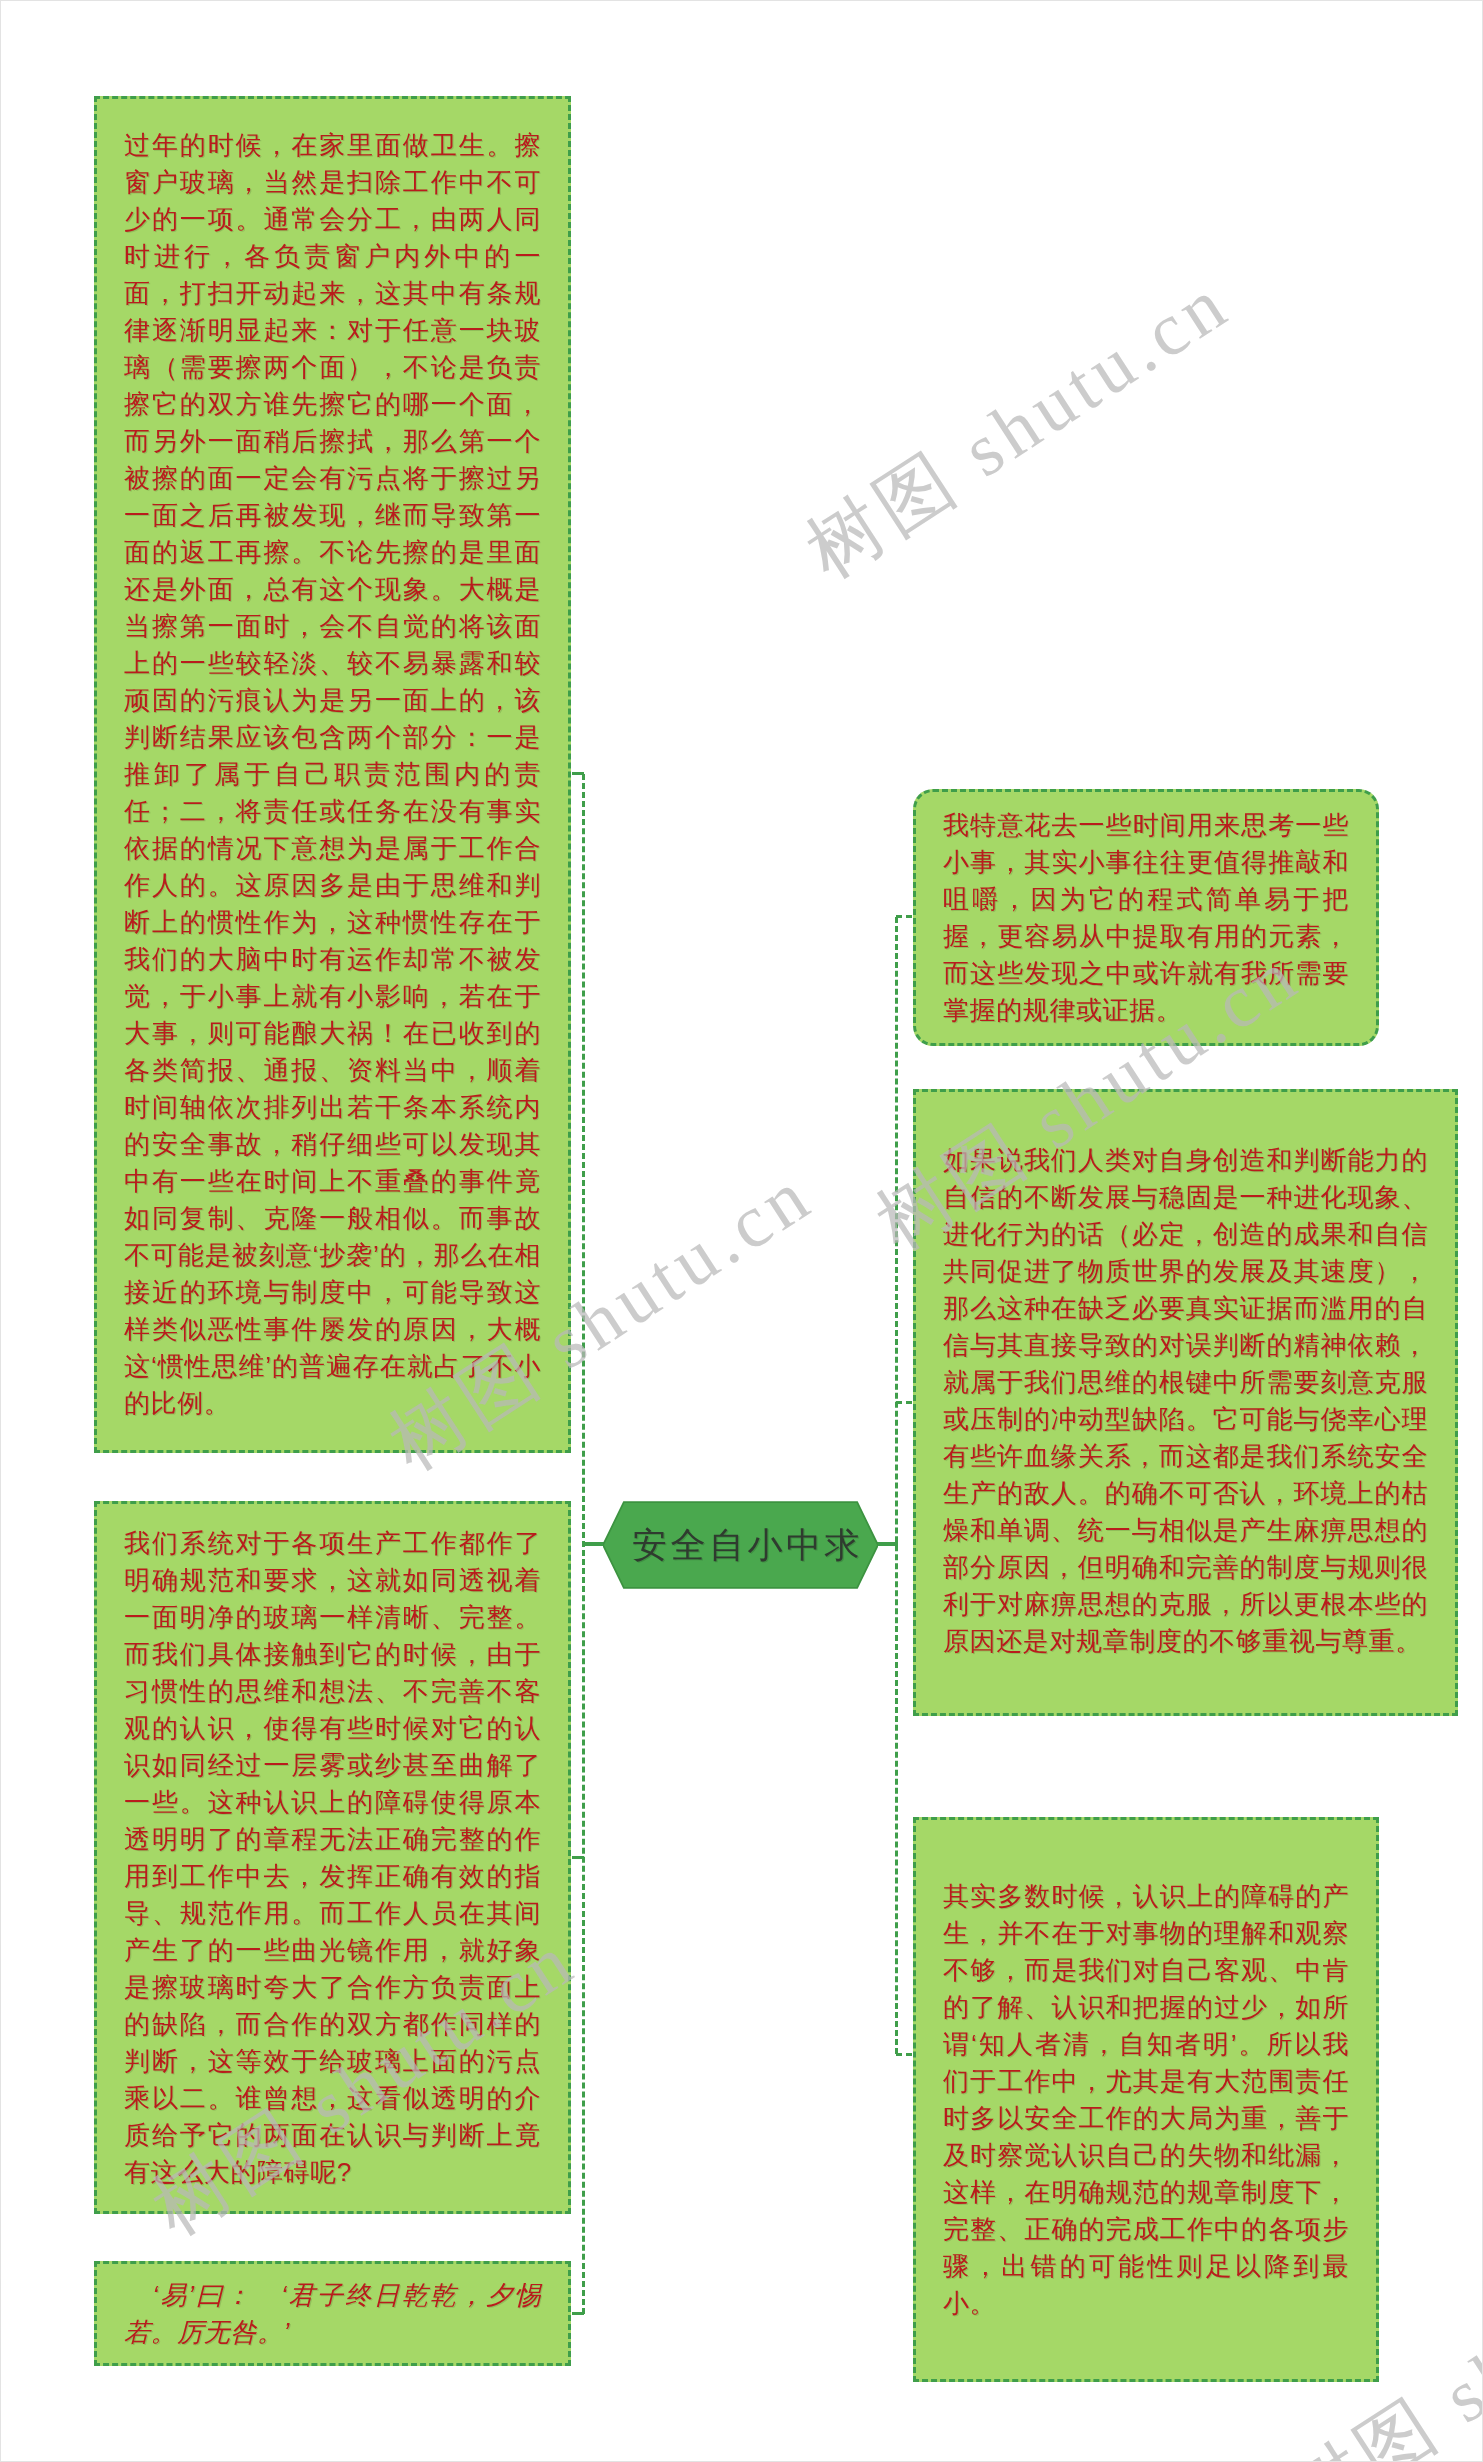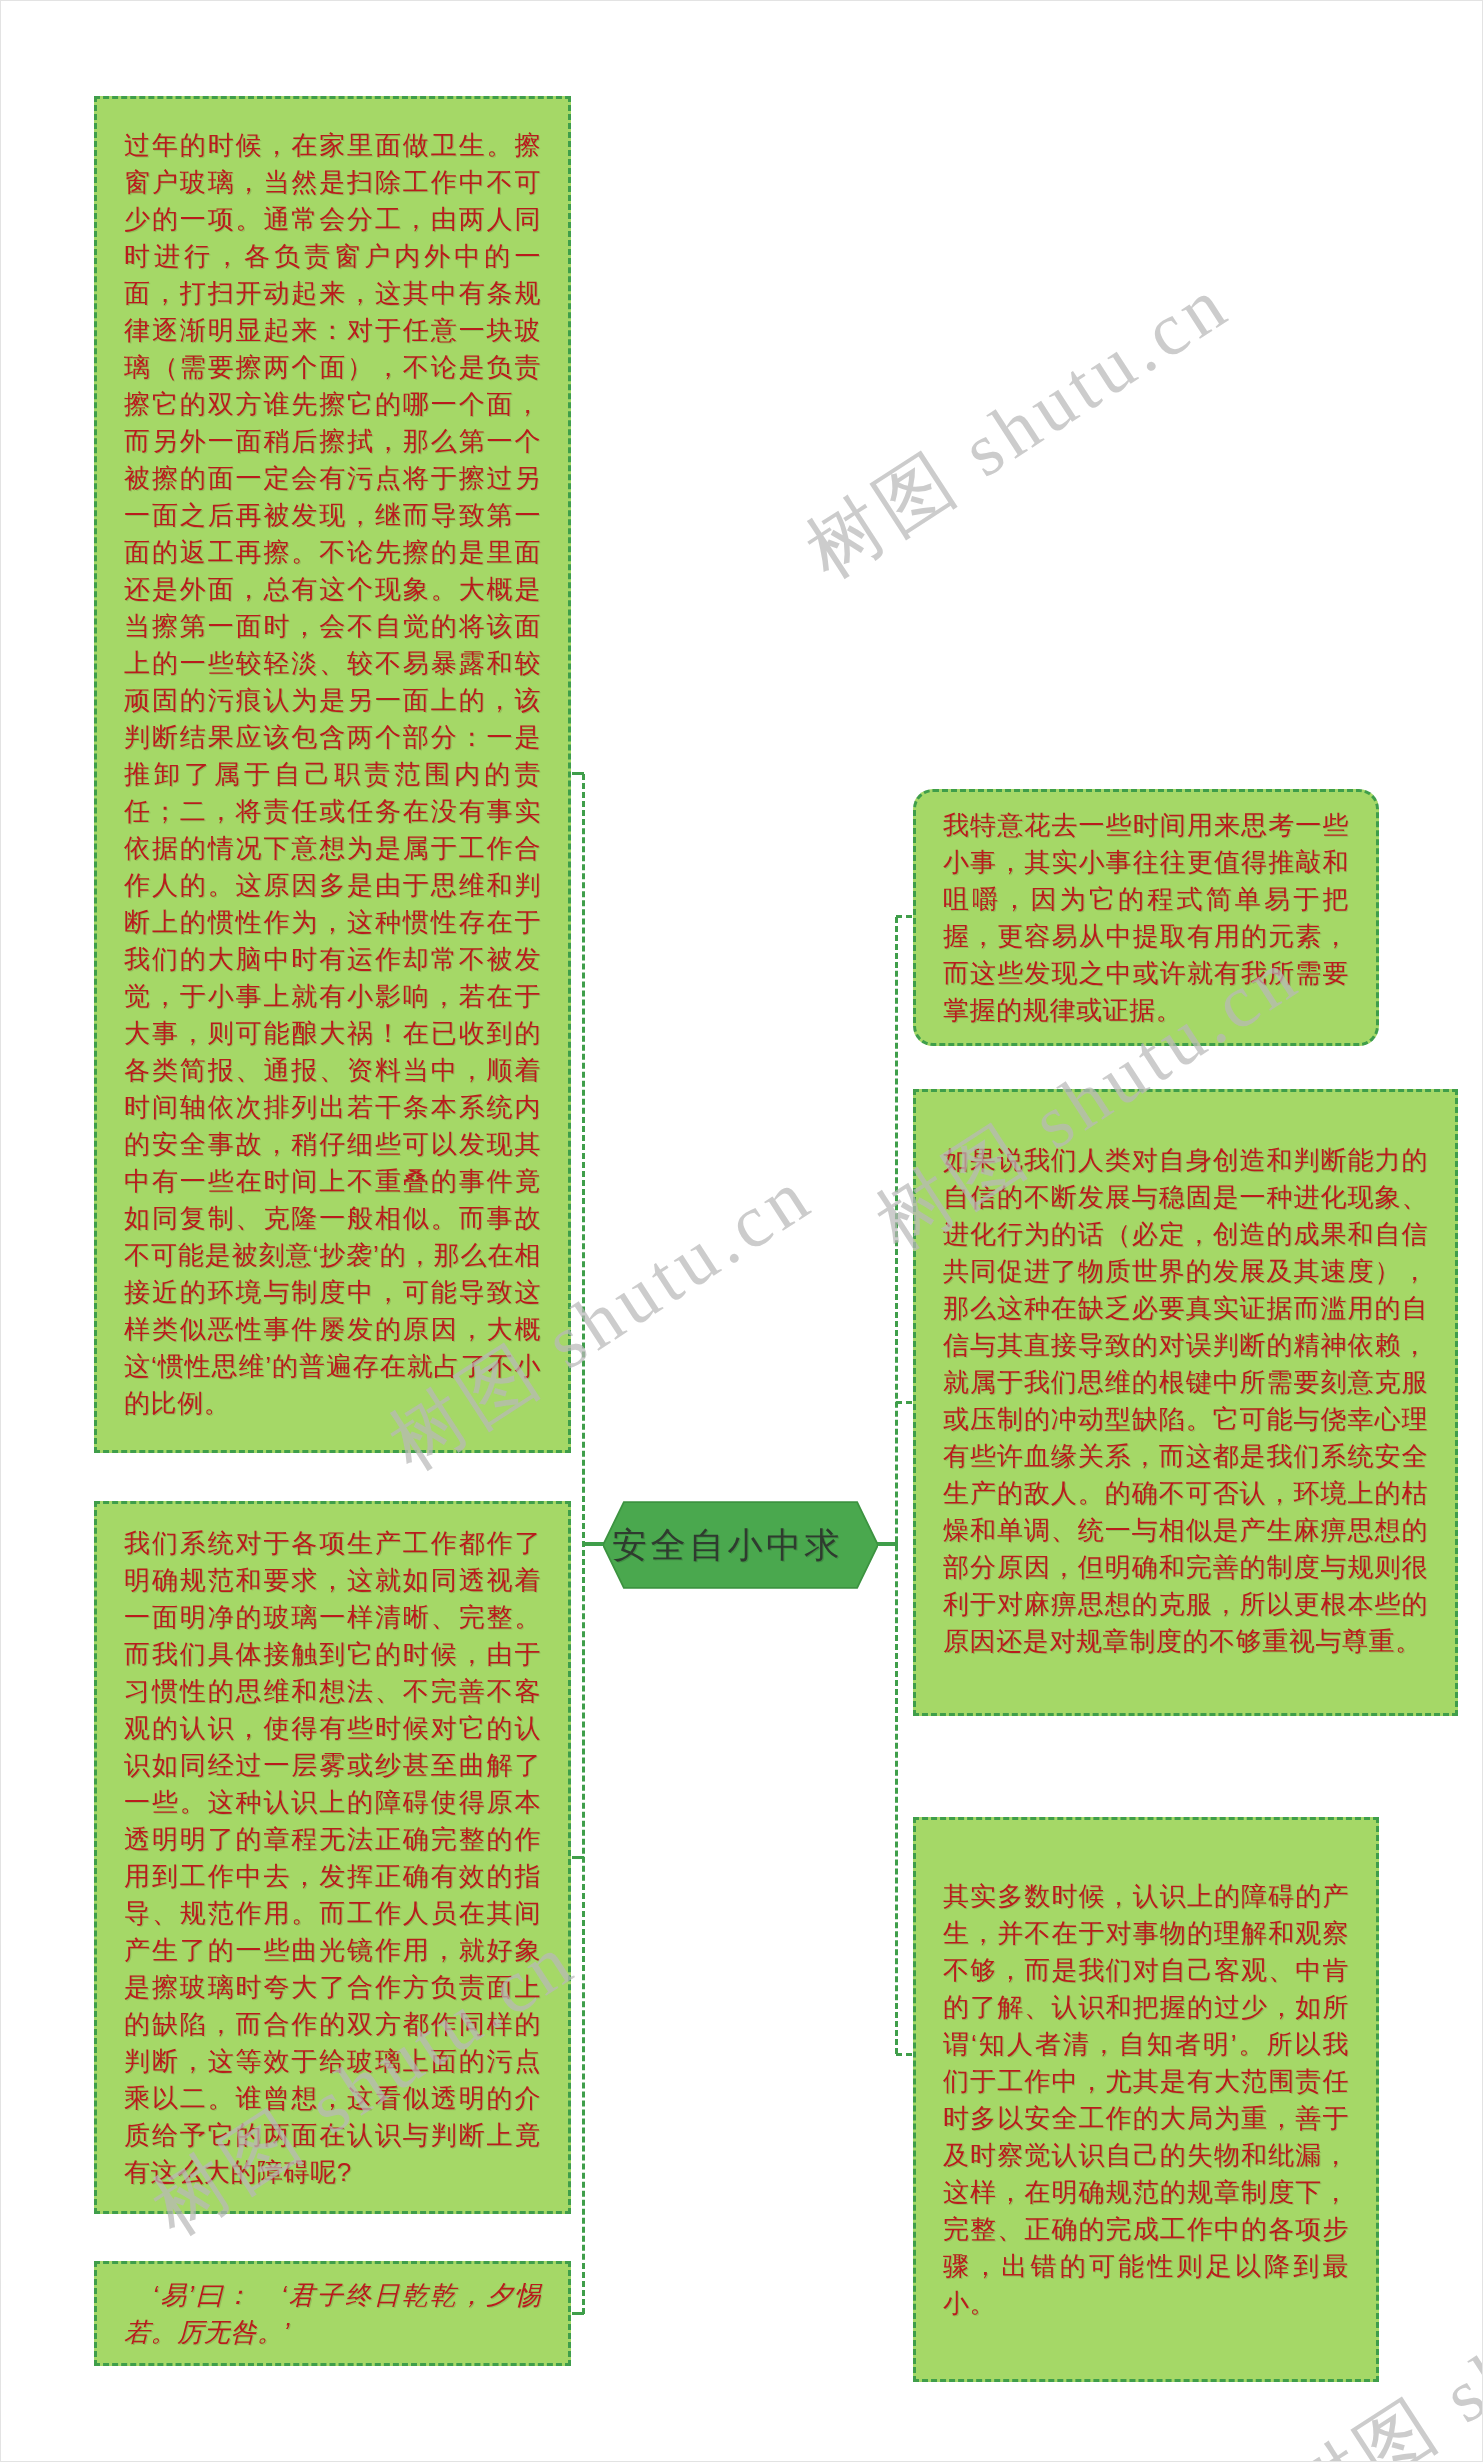--- a/index.html
+++ b/index.html
@@ -46,21 +46,21 @@
   .box-r2{left:913px;top:1089px;width:545px;height:627px;font-family:Liberation Mono, monospace;}
   .box-r3{left:913px;top:1817px;width:466px;height:565px;}
 
   
   .node{
     position:absolute;left:603px;top:1501px;width:275px;height:88px;
     z-index:3;
   }
   .node svg{position:absolute;left:0;top:0;}
   .node .label{
-    position:absolute;left:8px;top:0;width:233px;height:88px;
+    position:absolute;left:28px;top:0;width:233px;height:88px;
     display:flex;align-items:center;justify-content:center;
     font-size:35px;letter-spacing:3.5px;color:#2f3b2f;
     text-shadow:1.2px 1.2px 0 rgba(0,0,0,0.15);
     white-space:nowrap;
   }
 
   
   .vbus{
     position:absolute;width:0;
     border-left:3.5px dashed #3f9e4a;

